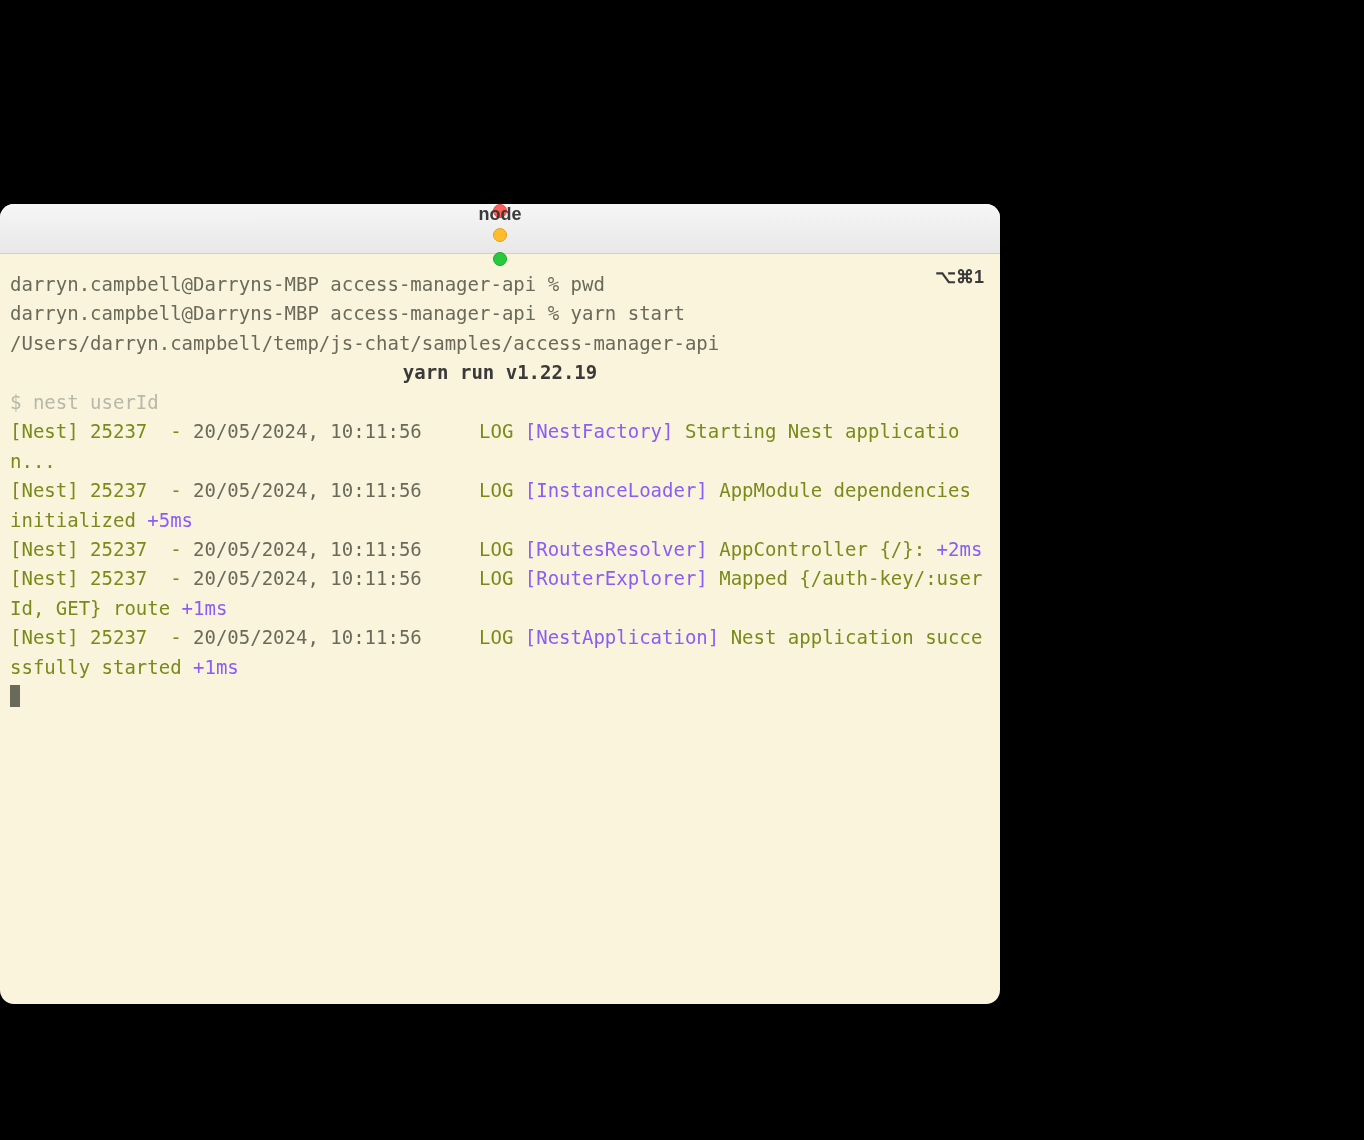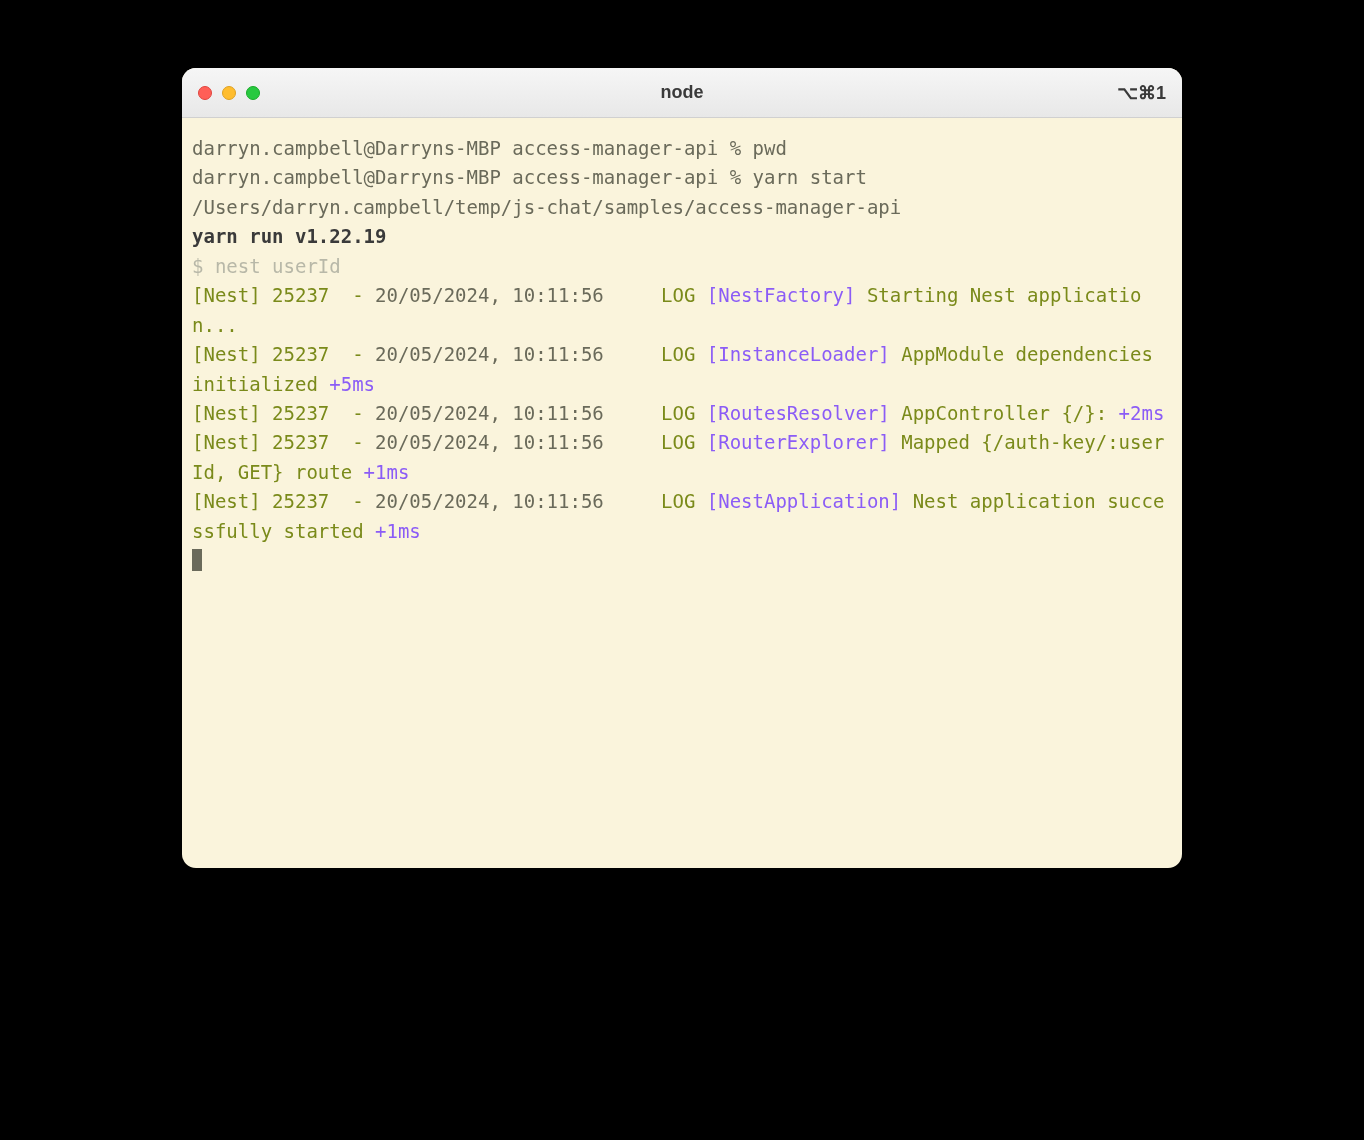--- a/index.html
+++ b/index.html
@@ -1,18 +1,19 @@
 <!DOCTYPE html>
 <html><head>
   <meta charset="utf-8">
   <style>
     * {
       margin: 0;
       padding: 0;
       box-sizing: border-box;
+      flex-direction: column;
     }
     body {
       background: #000;
       width: 1364px;
       height: 1140px;
       font-family: "SF Mono", Monaco, Menlo, Consolas, monospace;
       display: flex;
       align-items: flex-start;
       justify-content: center;
       padding-top: 68px;
@@ -70,21 +71,21 @@
       font-size: 19px;
       line-height: 1.55;
       color: #6a6a5a;
       overflow: hidden;
       word-break: break-all;
     }
     .line {
       white-space: pre-wrap;
     }
     .prompt { color: #6a6a5a; }
-    .bold { font-weight: 700; color: #3a3a3a; }
+    .bold { font-weight: 700; color: #3a3a3a; text-align: center; }
     .faint { color: #b8b8a8; }
     .green { color: #7a8a1a; }
     .yellow { color: #8b5cf6; }
     .cursor {
       display: inline-block;
       width: 10px;
       height: 22px;
       background: #6a6a5a;
       vertical-align: text-bottom;
     }

